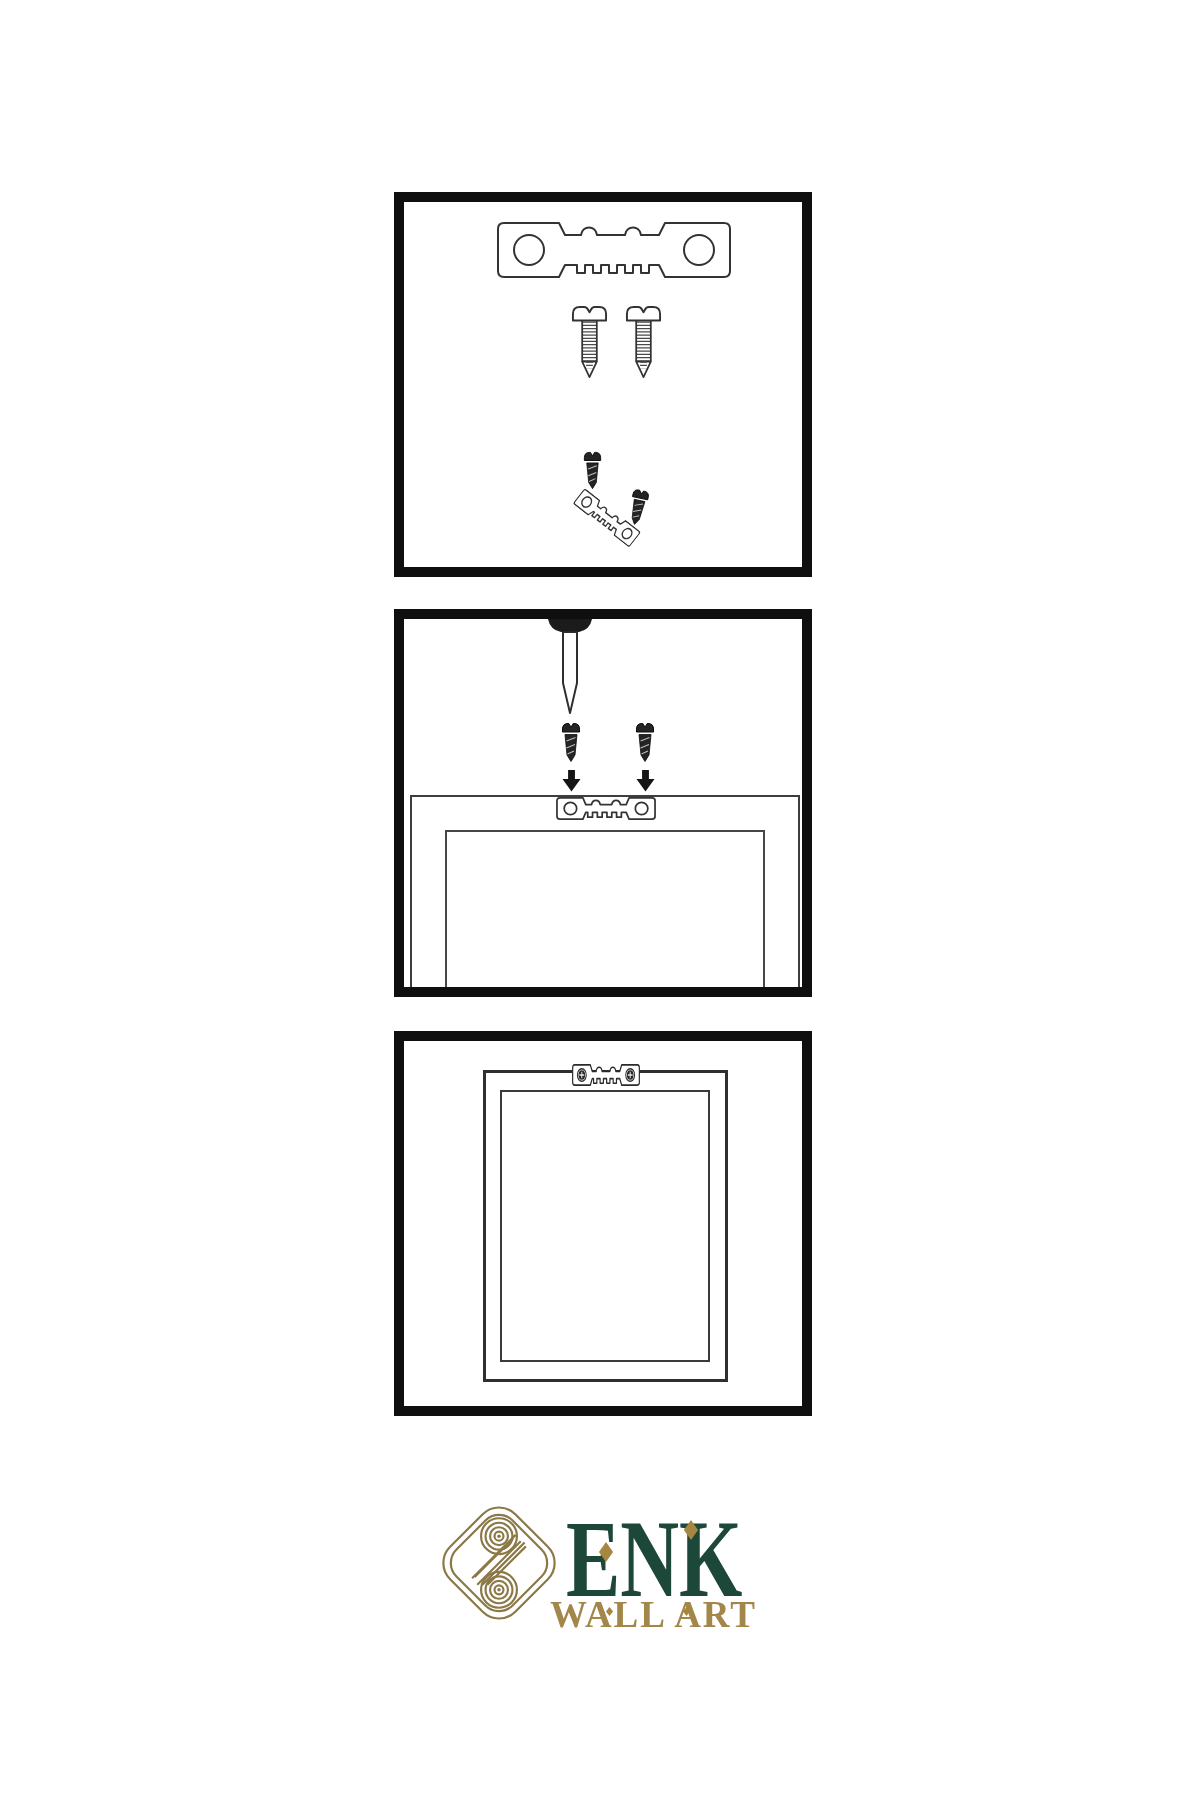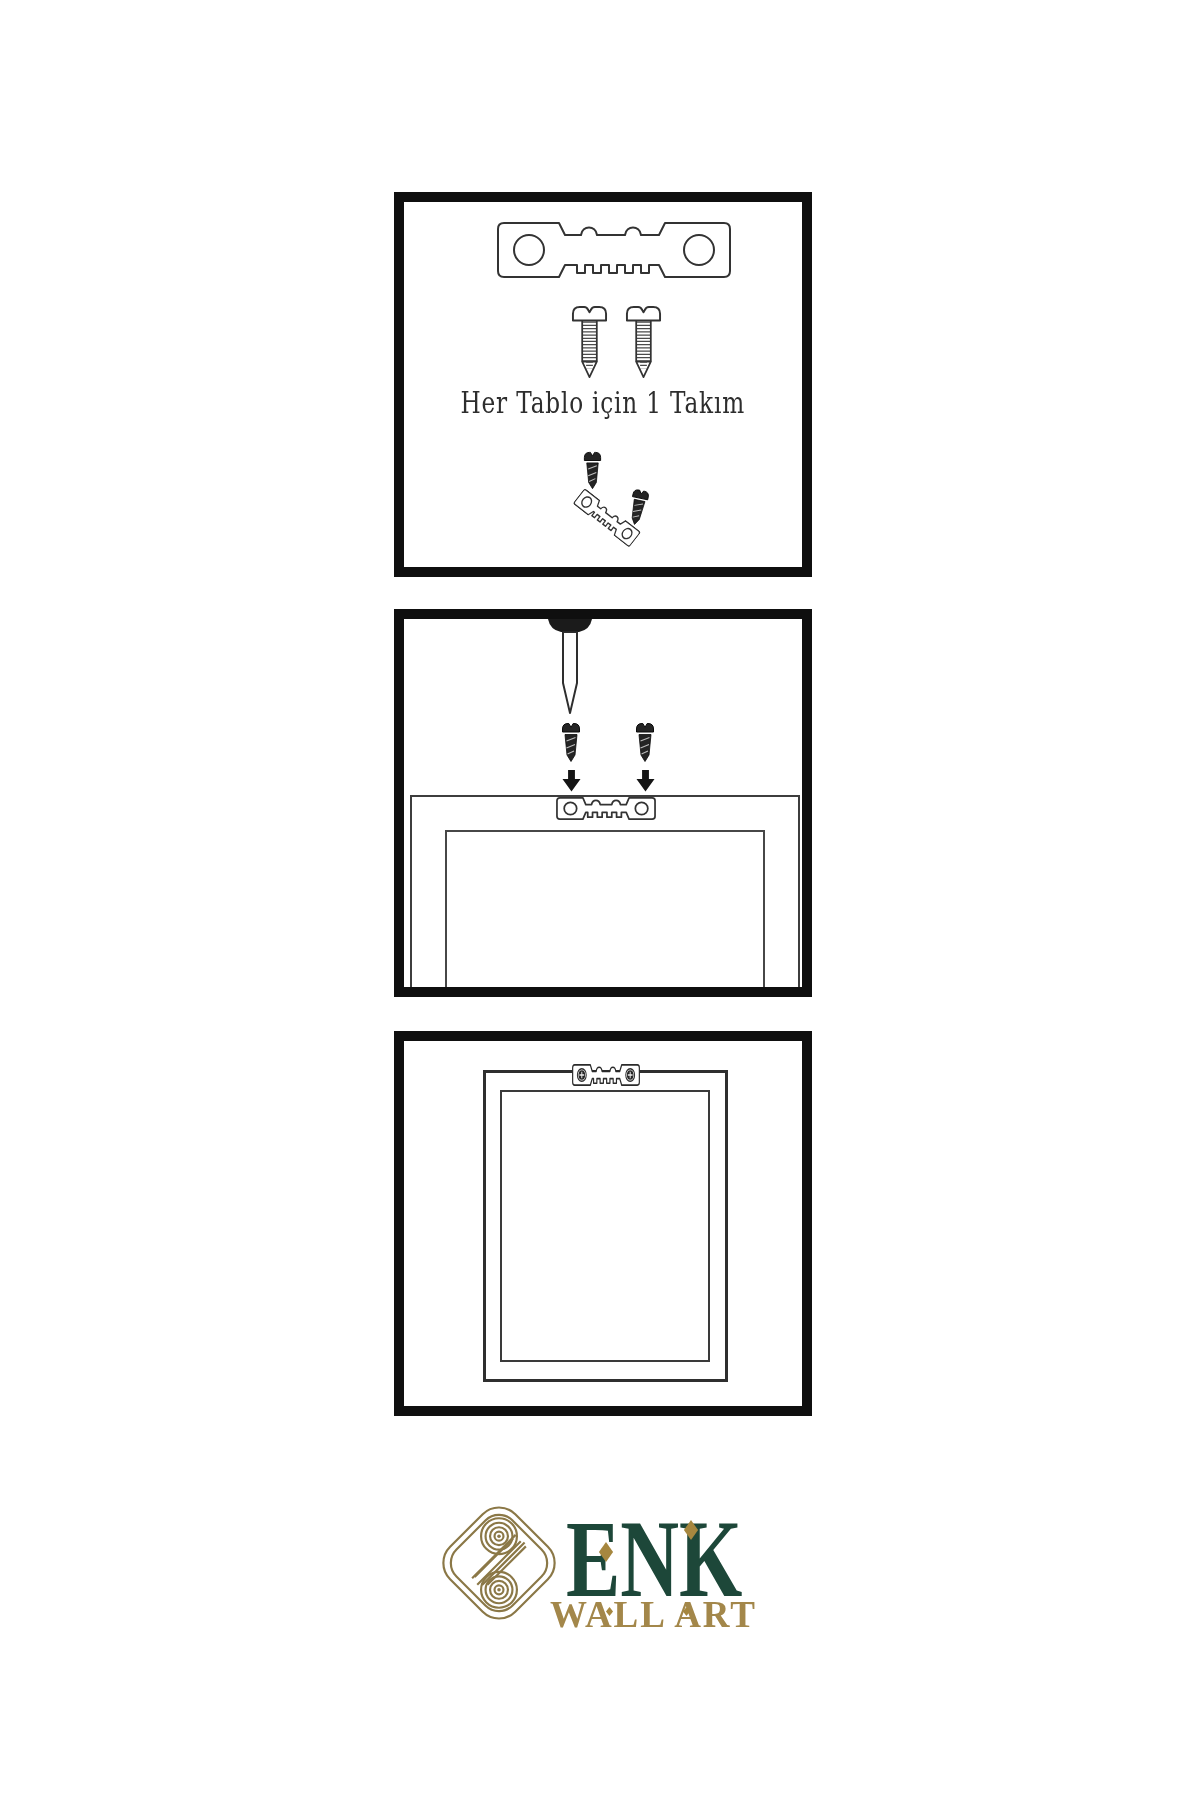--- a/index.html
+++ b/index.html
@@ -110,23 +110,20 @@
       <use href="#sym-hanger"></use>
     </svg>
 
   <svg class="abs" style="left:571px;top:304px" width="37" height="77">
       <use href="#sym-screw-lg"></use>
     </svg>
   <svg class="abs" style="left:625px;top:304px" width="37" height="77">
       <use href="#sym-screw-lg"></use>
     </svg>
 
-  <div class="caption-wrap">
-    <span>Her Tablo için 1 Takım</span>
-  </div>
 
   <svg class="abs" style="left:582px;top:450px" width="21" height="42">
       <use href="#sym-screw-dark"></use>
     </svg>
   <svg class="abs" style="left:577px;top:492px;transform:rotate(38deg);transform-origin:10px 9px" width="72" height="20">
        <use href="#sym-hanger-sm"></use>
     </svg>
   <svg class="abs" style="left:628px;top:488px;transform:rotate(12deg)" width="20" height="40">
       <use href="#sym-screw-dark"></use>
     </svg>

